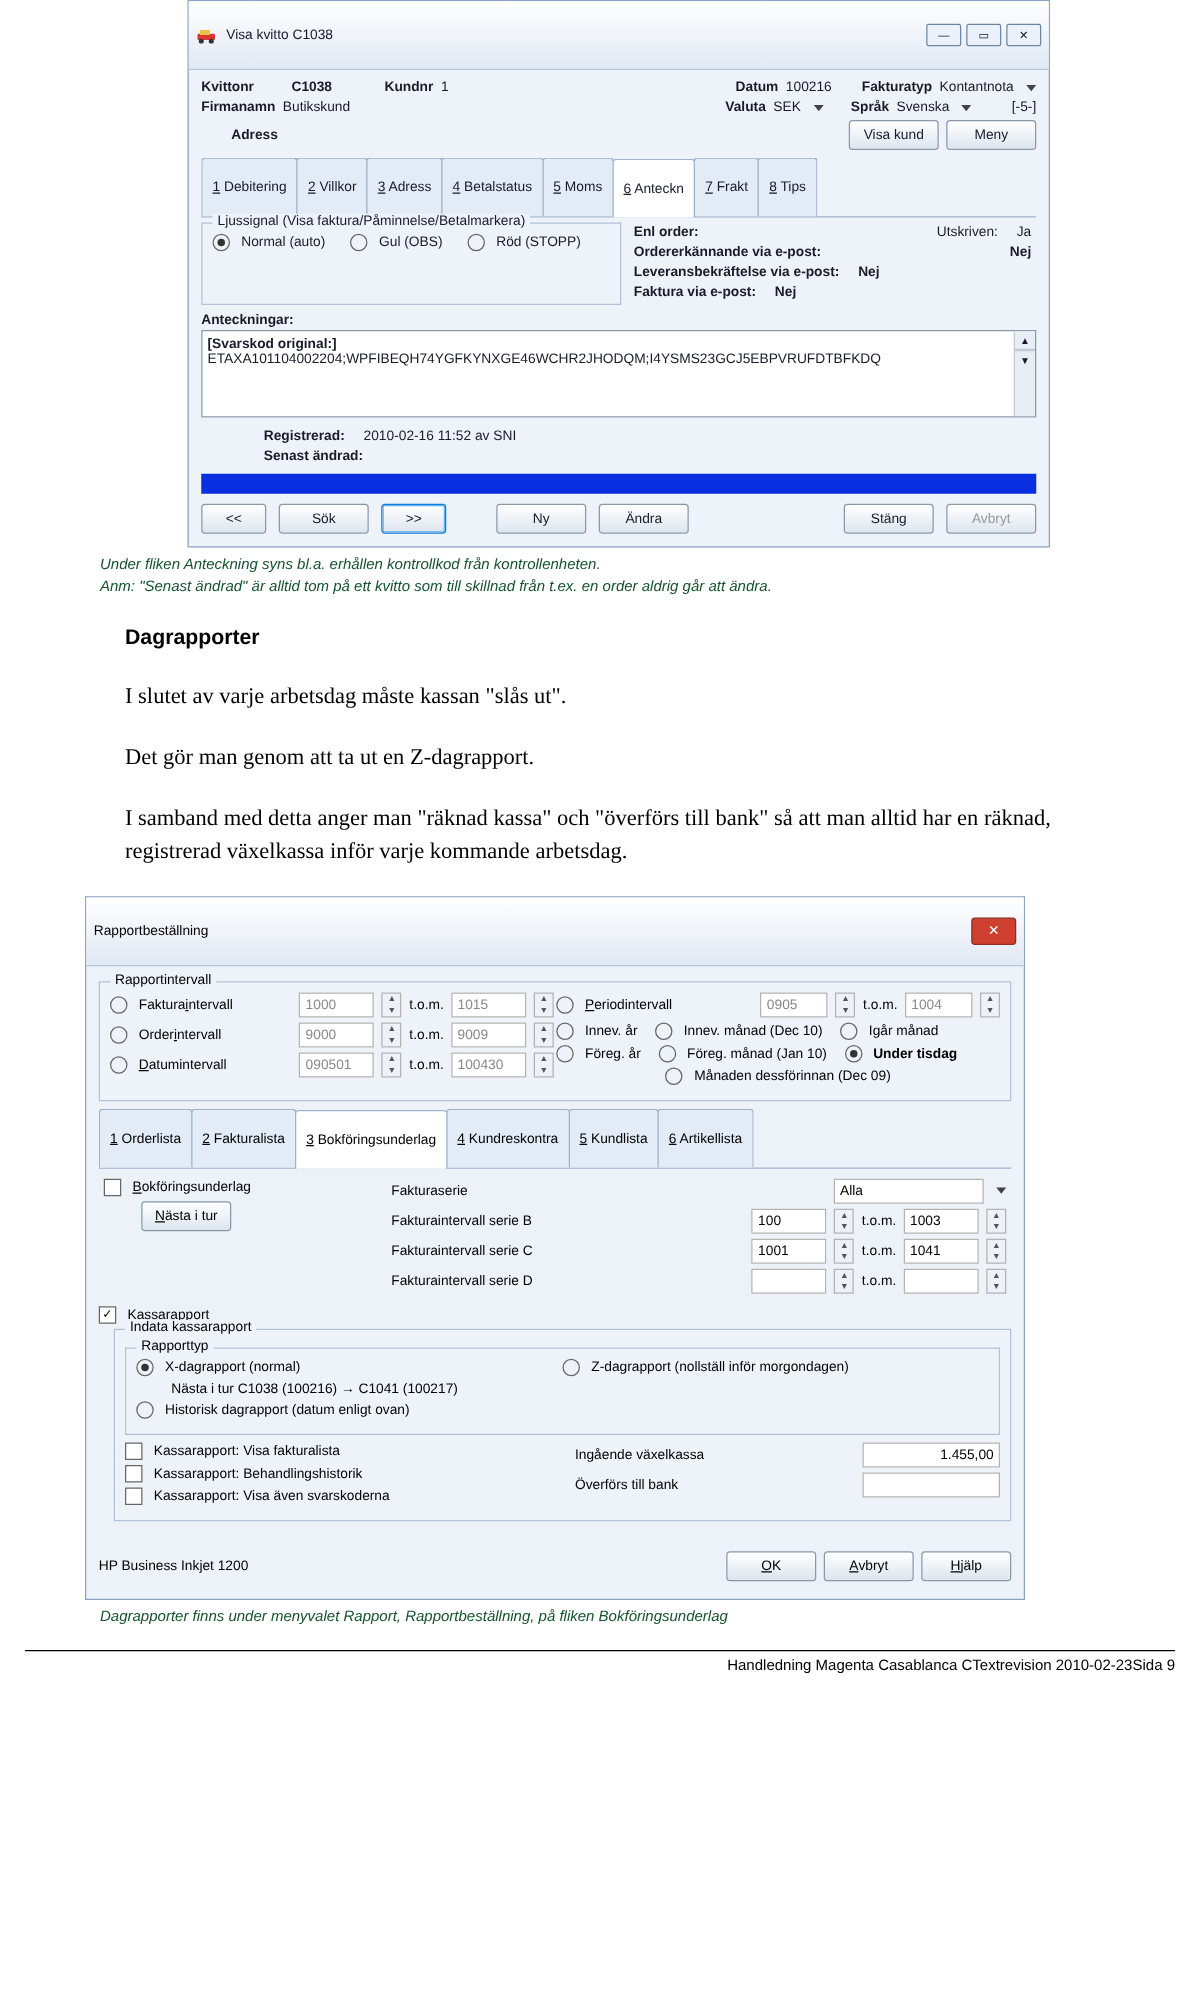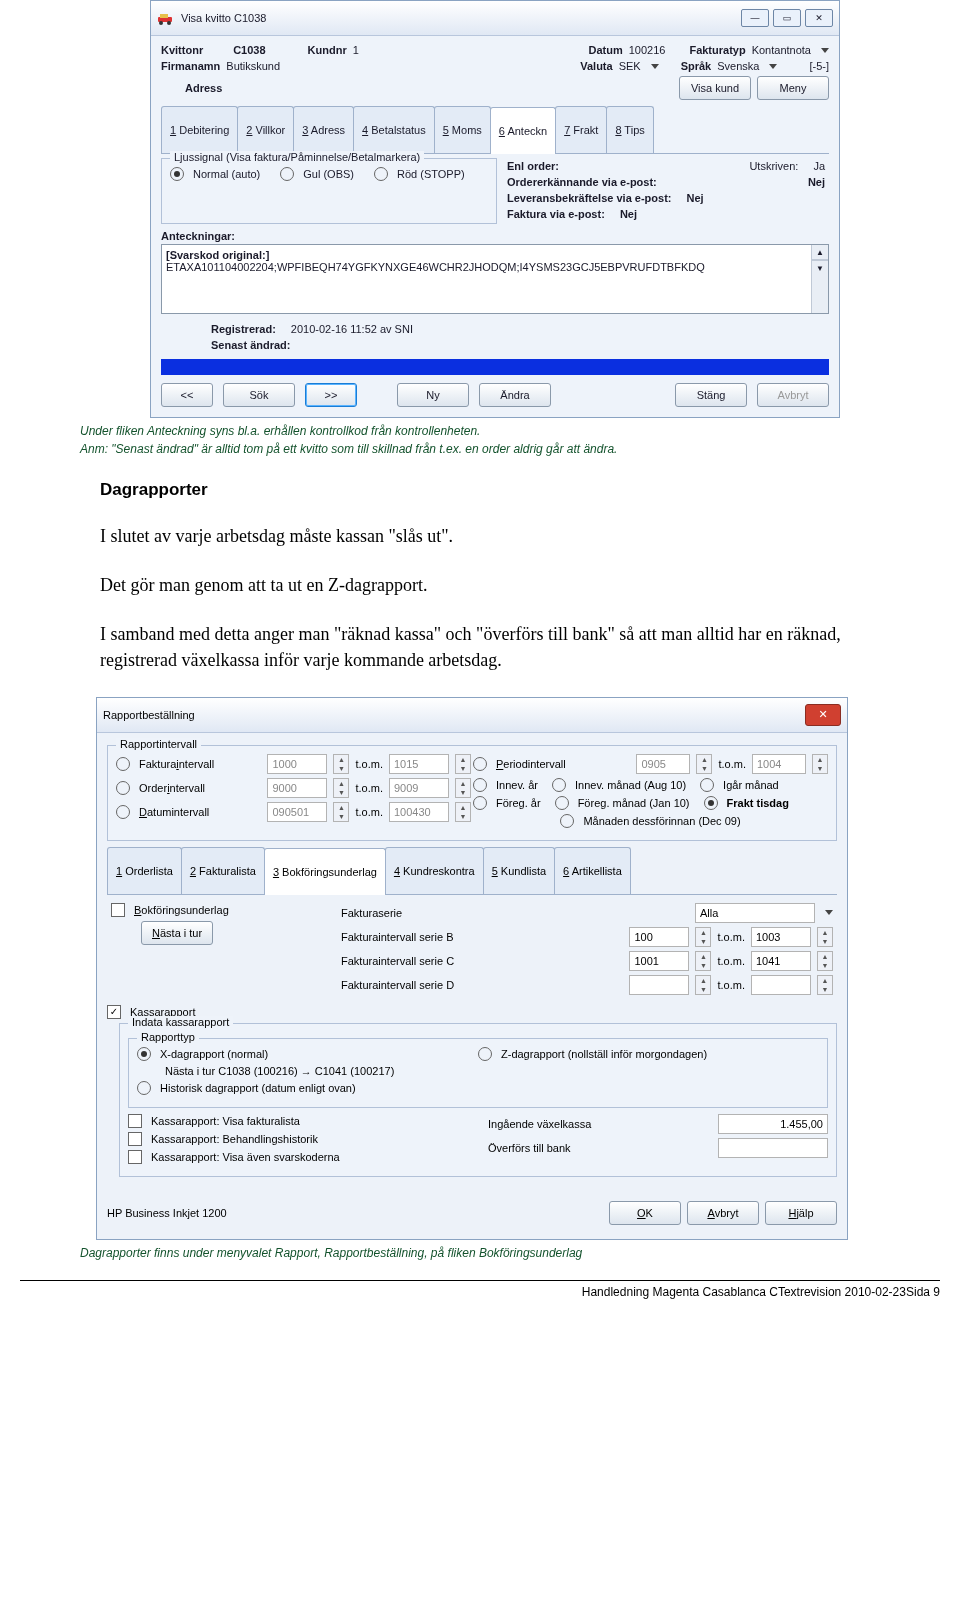--- a/index.html
+++ b/index.html
@@ -1,18 +1,18 @@
 <!DOCTYPE html>
 <html><head>
 <meta charset="utf-8">
 <style>
 html,body{margin:0;padding:0;background:#fff;font-family:Tahoma,Verdana,sans-serif;font-size:11px;color:#000}
 .page{width:960px;margin:0 auto;padding:0 0 20px}
 .win{border:1px solid #8aa3c2;background:#eef3fa;margin:0 0 6px 150px;width:688px;font-size:11px;color:#1a1a2a}
-.titlebar{display:flex;align-items:center;height:26px;padding:4px 6px;background:linear-gradient(#fff,#e0e8f4);border-bottom:1px solid #b8c6dc}
+.titlebar{display:flex;align-items:center;height:26px;padding:14px 6px;background:linear-gradient(#fff,#e0e8f4);border-bottom:1px solid #b8c6dc}
 .titlebar .ico{width:18px;height:14px;margin-right:6px;}
 .titlebar .ttl{flex:1;font-weight:400}
 .wbtns{display:flex;gap:4px}
 .wbtn{width:26px;height:16px;border:1px solid #6d86a6;background:#eaf1fb;border-radius:2px;display:flex;align-items:center;justify-content:center;font-size:9px}
 .form{padding:8px 10px 10px}
 .row{display:flex;align-items:center;gap:6px;margin-bottom:4px}
 .lbl{font-weight:700}
 .val{font-weight:400}
 .fld{height:18px;background:#fff;border:1px solid #b3b3b3;padding:0 4px;display:flex;align-items:center}
 .dd{width:0;height:0;border-left:4px solid transparent;border-right:4px solid transparent;border-top:5px solid #444;margin-left:4px}
@@ -30,21 +30,21 @@
 .ta{background:#fff;border:1px solid #8a99aa;height:60px;padding:4px;font-size:11px;overflow:hidden;position:relative}
 .ta .scroll{position:absolute;right:0;top:0;bottom:0;width:16px;background:#e9eef5;border-left:1px solid #c0c9d6}
 .ta .scroll .a{height:14px;border-bottom:1px solid #c0c9d6;display:flex;align-items:center;justify-content:center;font-size:8px}
 .bluebar{height:16px;background:#0a2fe0;margin:8px 0}
 .navbtns{display:flex;gap:10px;align-items:center}
 .spin{width:14px;height:18px;border:1px solid #b3b3b3;background:#eef1f7;display:flex;flex-direction:column}
 .spin div{flex:1;display:flex;align-items:center;justify-content:center;font-size:7px;color:#555}
 .caption{font-style:italic;font-family:Verdana,sans-serif;font-size:12px;color:#14532d;margin:4px 80px 2px}
 .body-text{font-family:Liberation Serif, serif;font-size:18px;line-height:1.4;margin:24px 100px}
 .h2{font-family:Verdana,sans-serif;font-size:17px;font-weight:700;margin:24px 100px 8px}
-.win2{border:1px solid #8aa3c2;background:#edf2f9;margin:8px 0 6px 96px;width:750px;font-size:11px}
+.win2{border:1px solid #8aa3c2;background:#edf2f9;margin:8px 0 6px 68px;width:750px;font-size:11px}
 .red-x{width:34px;height:20px;background:#d04030;border:1px solid #8a2d22;border-radius:3px;color:#fff;display:flex;align-items:center;justify-content:center;margin-left:auto}
 hr.ft{border:none;border-top:1px solid #000;margin:20px 20px 4px}
 .footer{display:flex;justify-content:flex-end;font-family:Verdana,sans-serif;font-size:12px;padding:0 20px}
 .und{text-decoration:underline}
 .sel-btn{border-color:#1a7dd6;box-shadow:0 0 0 1px #5ab4ff inset}
 </style>
 </head>
 <body>
 <div class="page">
 
@@ -254,31 +254,31 @@
             <span class="fld" style="width:44px;color:#888">1004</span>
                 <div class="spin">
                   <div>▲</div>
                   <div>▼</div>
                 </div>
           </div>
           <div class="row">
             <span class="radio"></span>
                 <span>Innev. år</span>
             <span class="radio" style="margin-left:8px"></span>
-                <span>Innev. månad (Aug 10)</span>
+                <span>Innev. månad (Dec 10)</span>
             <span class="radio" style="margin-left:8px"></span>
                 <span>Igår månad</span>
           </div>
           <div class="row">
             <span class="radio"></span>
                 <span>Föreg. år</span>
             <span class="radio" style="margin-left:8px"></span>
                 <span>Föreg. månad (Jan 10)</span>
             <span class="radio sel" style="margin-left:8px"></span>
-                <span class="lbl">Frakt tisdag</span>
+                <span class="lbl">Under tisdag</span>
           </div>
           <div class="row" style="justify-content:center">
             <span class="radio"></span>
                 <span>Månaden dessförinnan (Dec 09)</span>
           </div>
         </div>
       </div>
     </div>
 
     <div class="tabs" id="tabs2">

